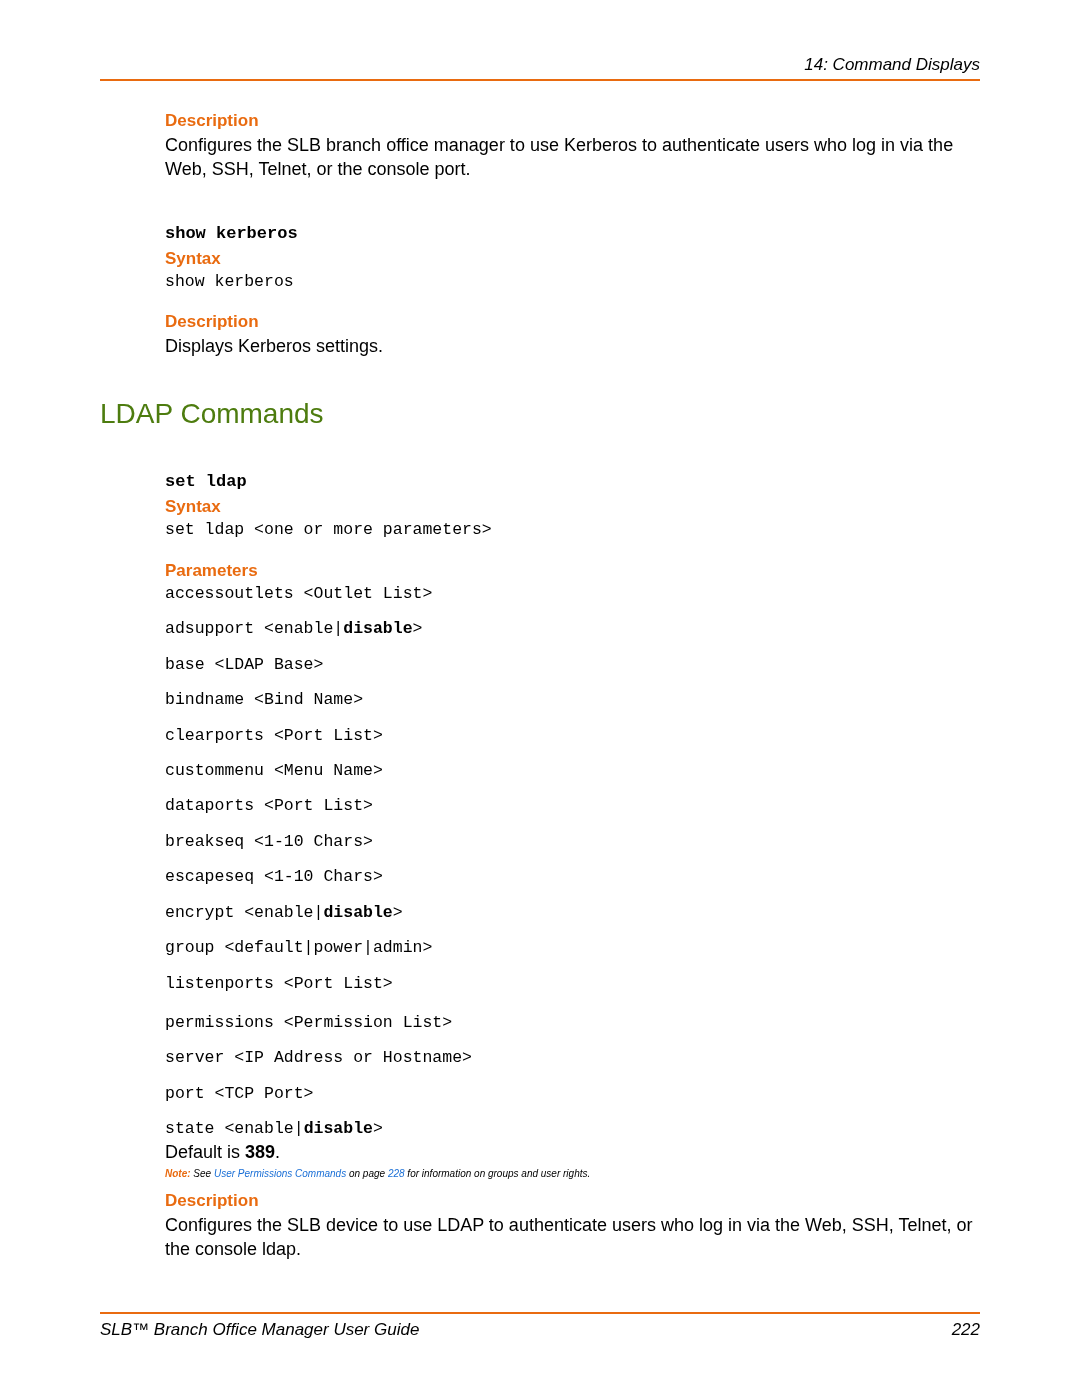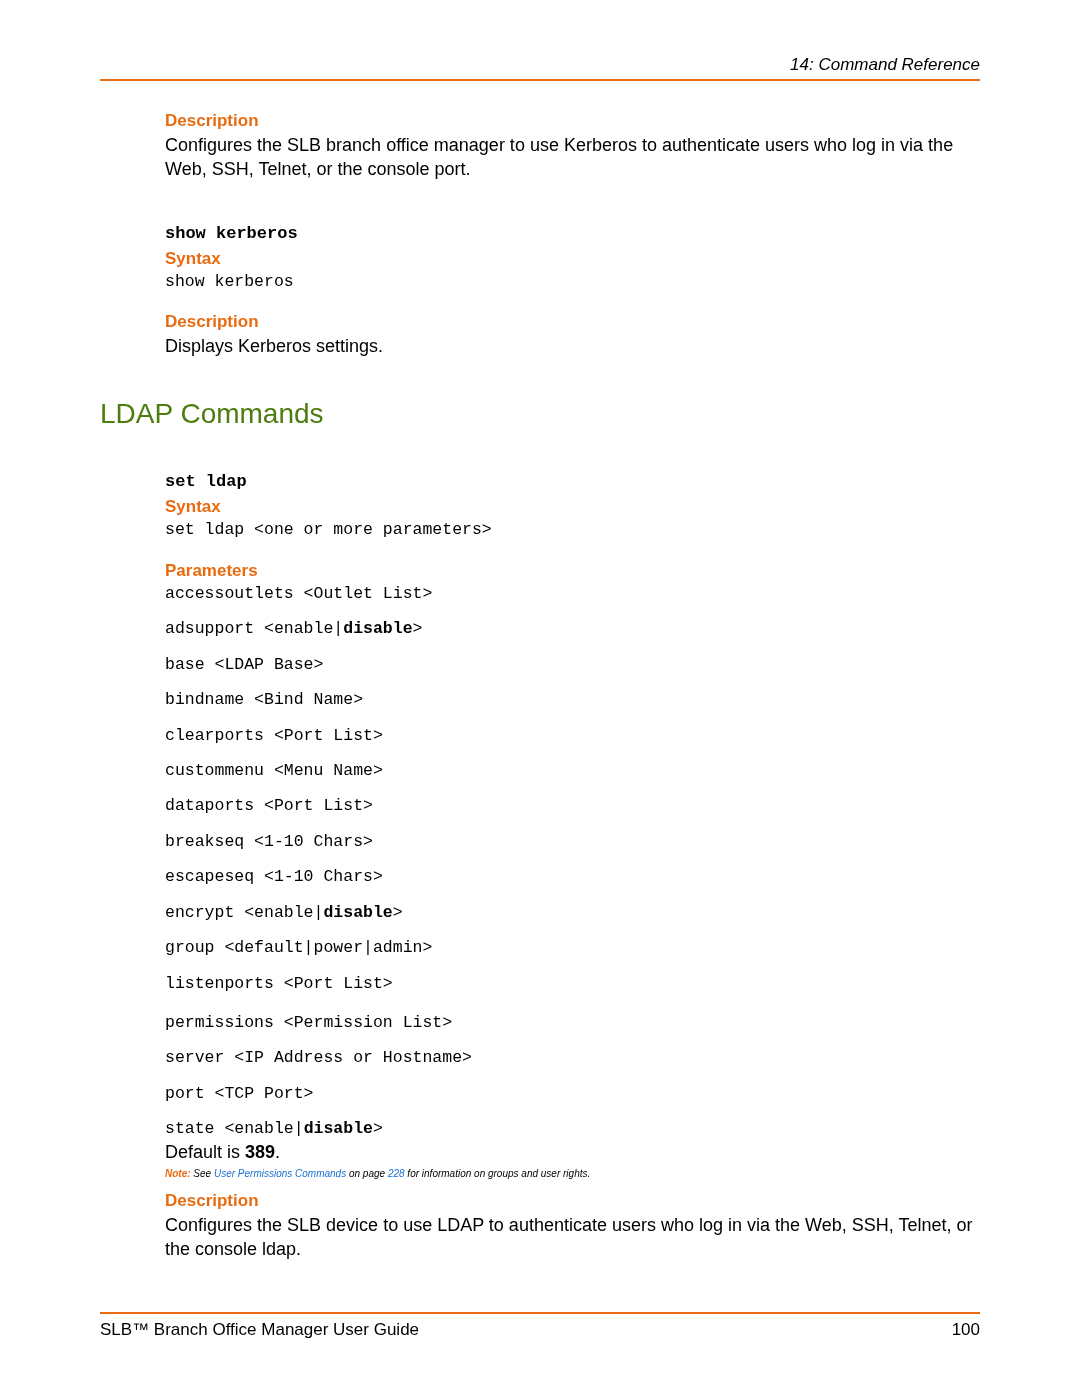--- a/index.html
+++ b/index.html
@@ -85,30 +85,31 @@
     margin-top: 50px;
   }
   .hr-bottom {
     border: none;
     border-top: 2px solid #e96b10;
     margin: 0 0 6px 0;
   }
   .footer {
     display: flex;
     justify-content: space-between;
+    font-style: italic;
     font-size: 17px;
   }
   .bold { font-weight: bold; }
 </style>
 </head>
 <body>
 
 <div class="page">
 
-  <div class="header-line">14: Command Reference</div>
+  <div class="header-line">14: Command Displays</div>
   <hr class="hr-top">
 
   <div class="indent">
 
     <div class="section-label" style="margin-top:0">Description</div>
     <div class="body-text">Configures the SLB branch office manager to use Kerberos to authenticate users who log in via the Web, SSH, Telnet, or the console port.</div>
 
     <div class="mono-bold cmd-heading">show kerberos</div>
     <div class="section-label" style="margin-top:6px">Syntax</div>
     <div class="mono">show kerberos</div>
@@ -151,17 +152,17 @@
 
     <div class="section-label" style="margin-top:12px">Description</div>
     <div class="body-text">Configures the SLB device to use LDAP to authenticate users who log in via the Web, SSH, Telnet, or the console ldap.</div>
 
   </div>
 
   <div class="footer-wrap">
     <hr class="hr-bottom">
     <div class="footer">
       <span>SLB™ Branch Office Manager User Guide</span>
-      <span>100</span>
+      <span>222</span>
     </div>
   </div>
 
 </div>
 
 </body></html>

